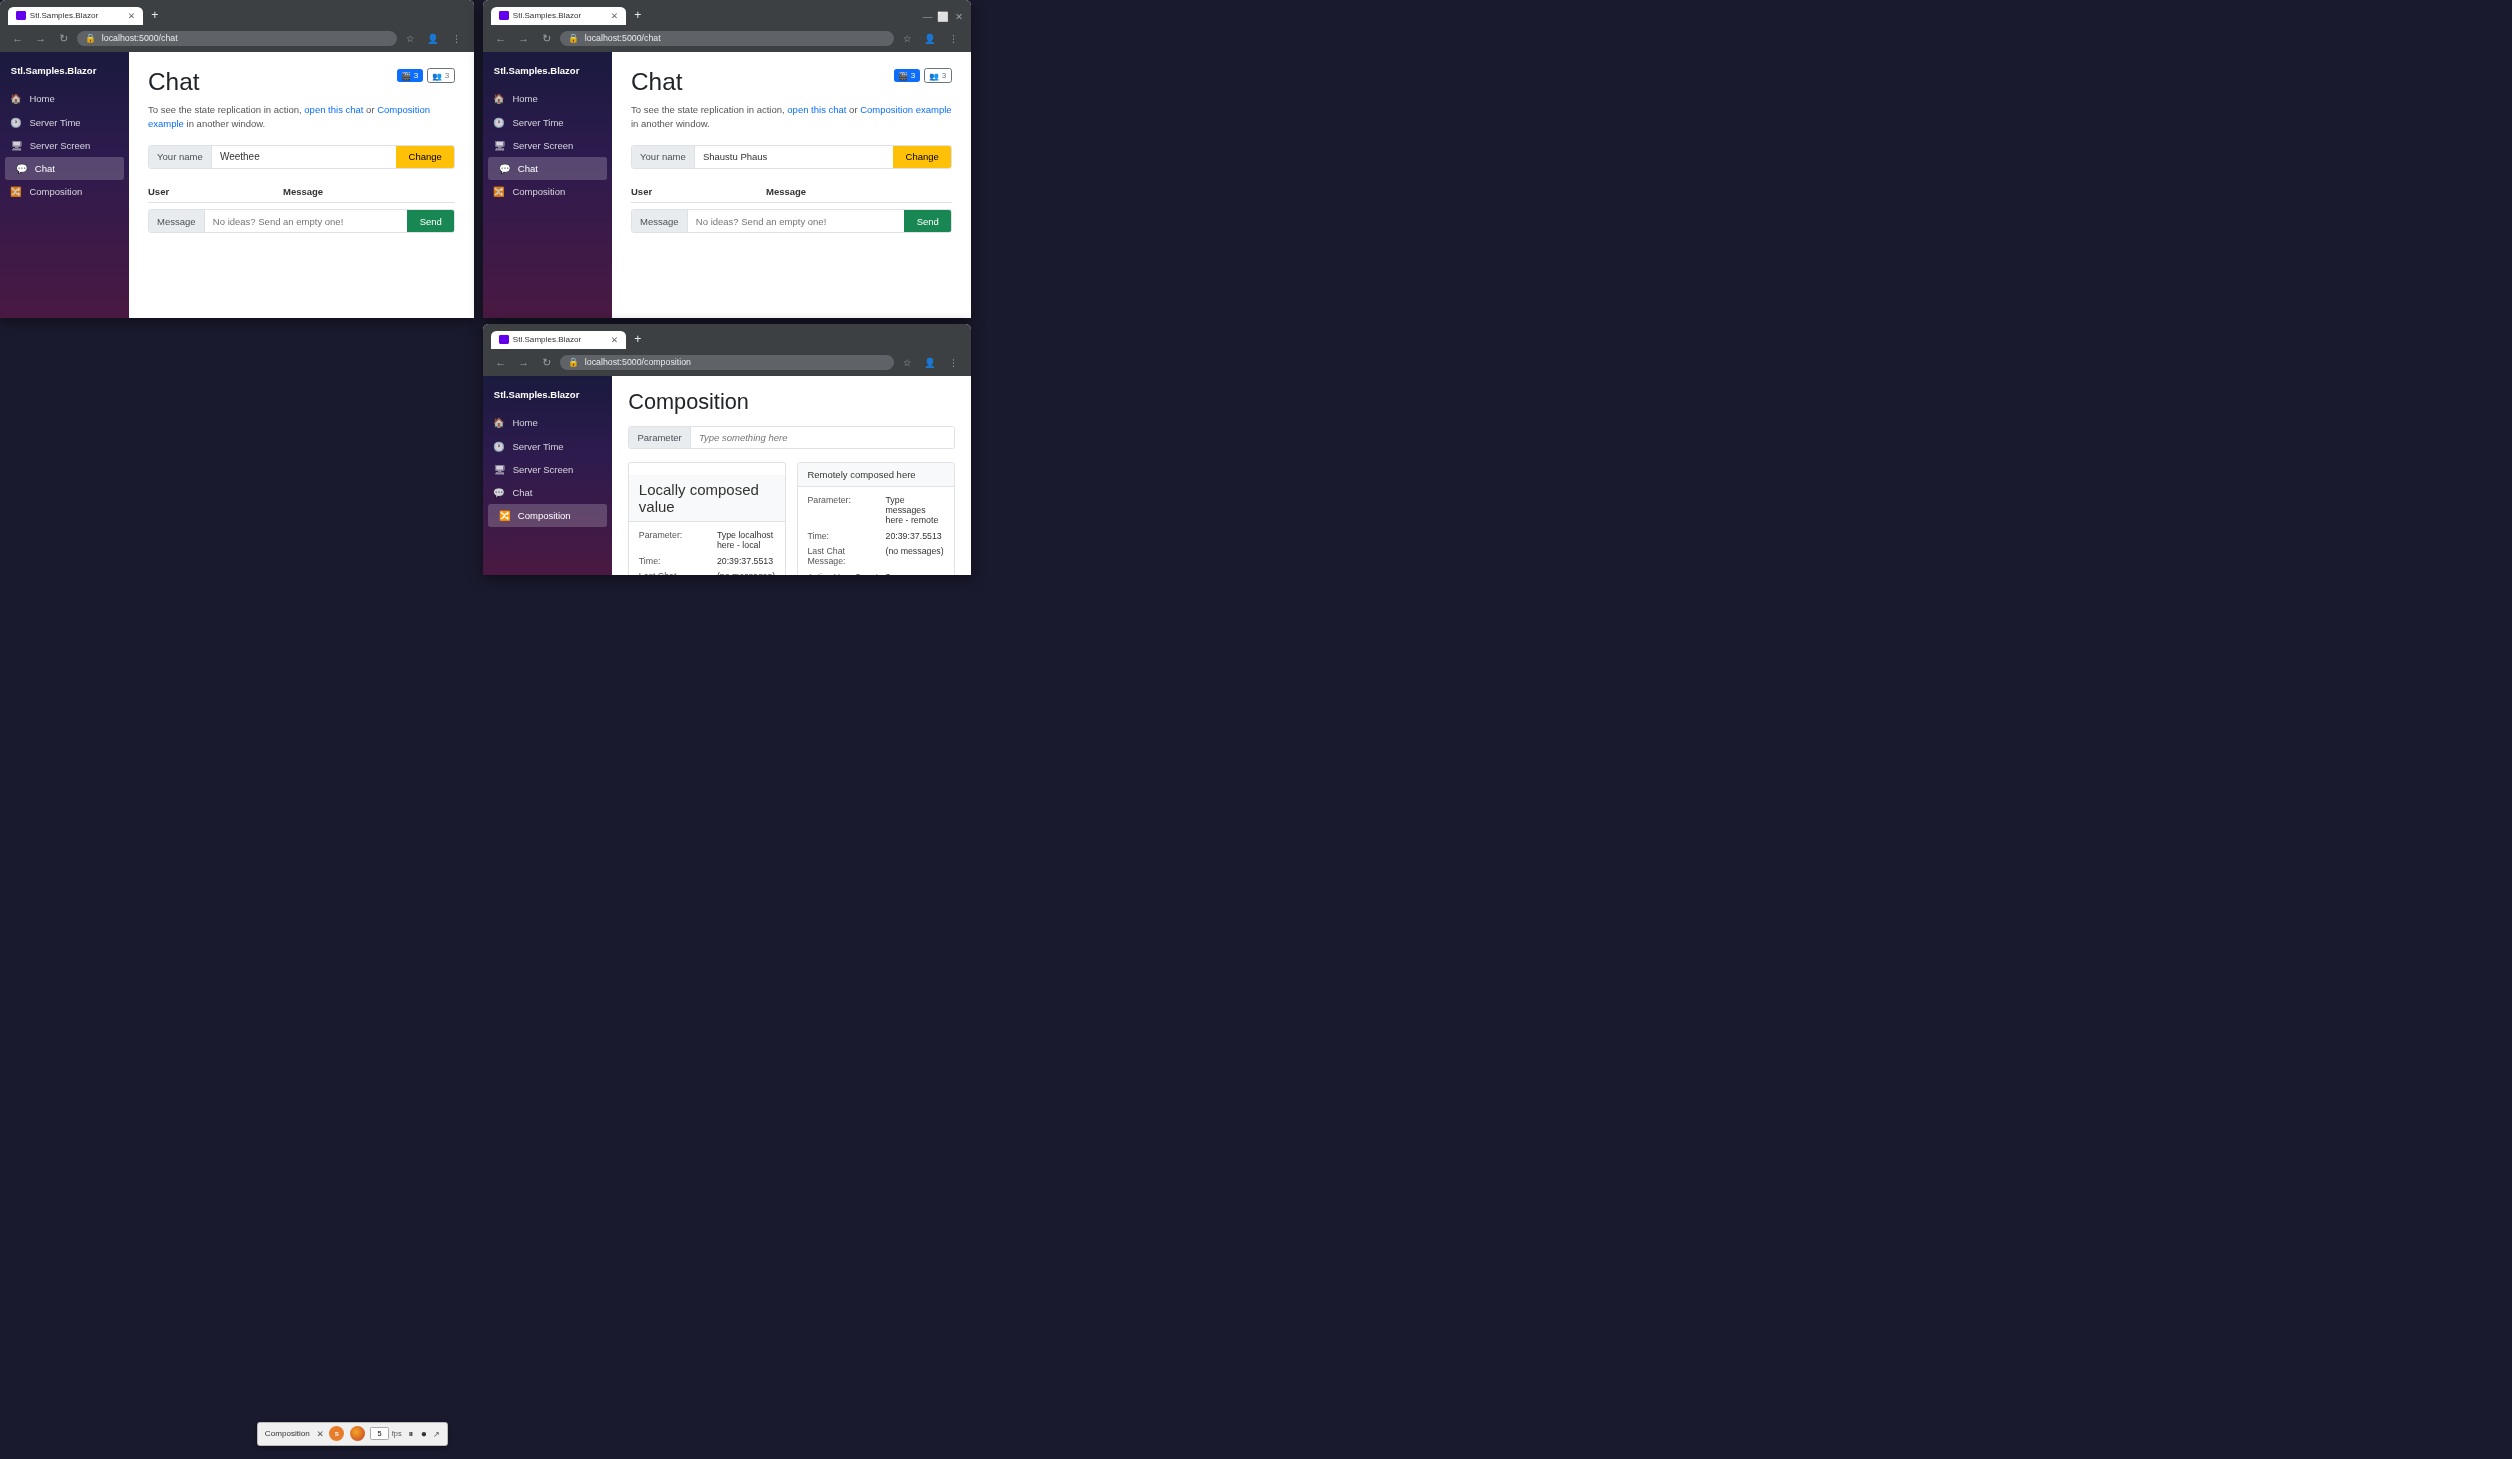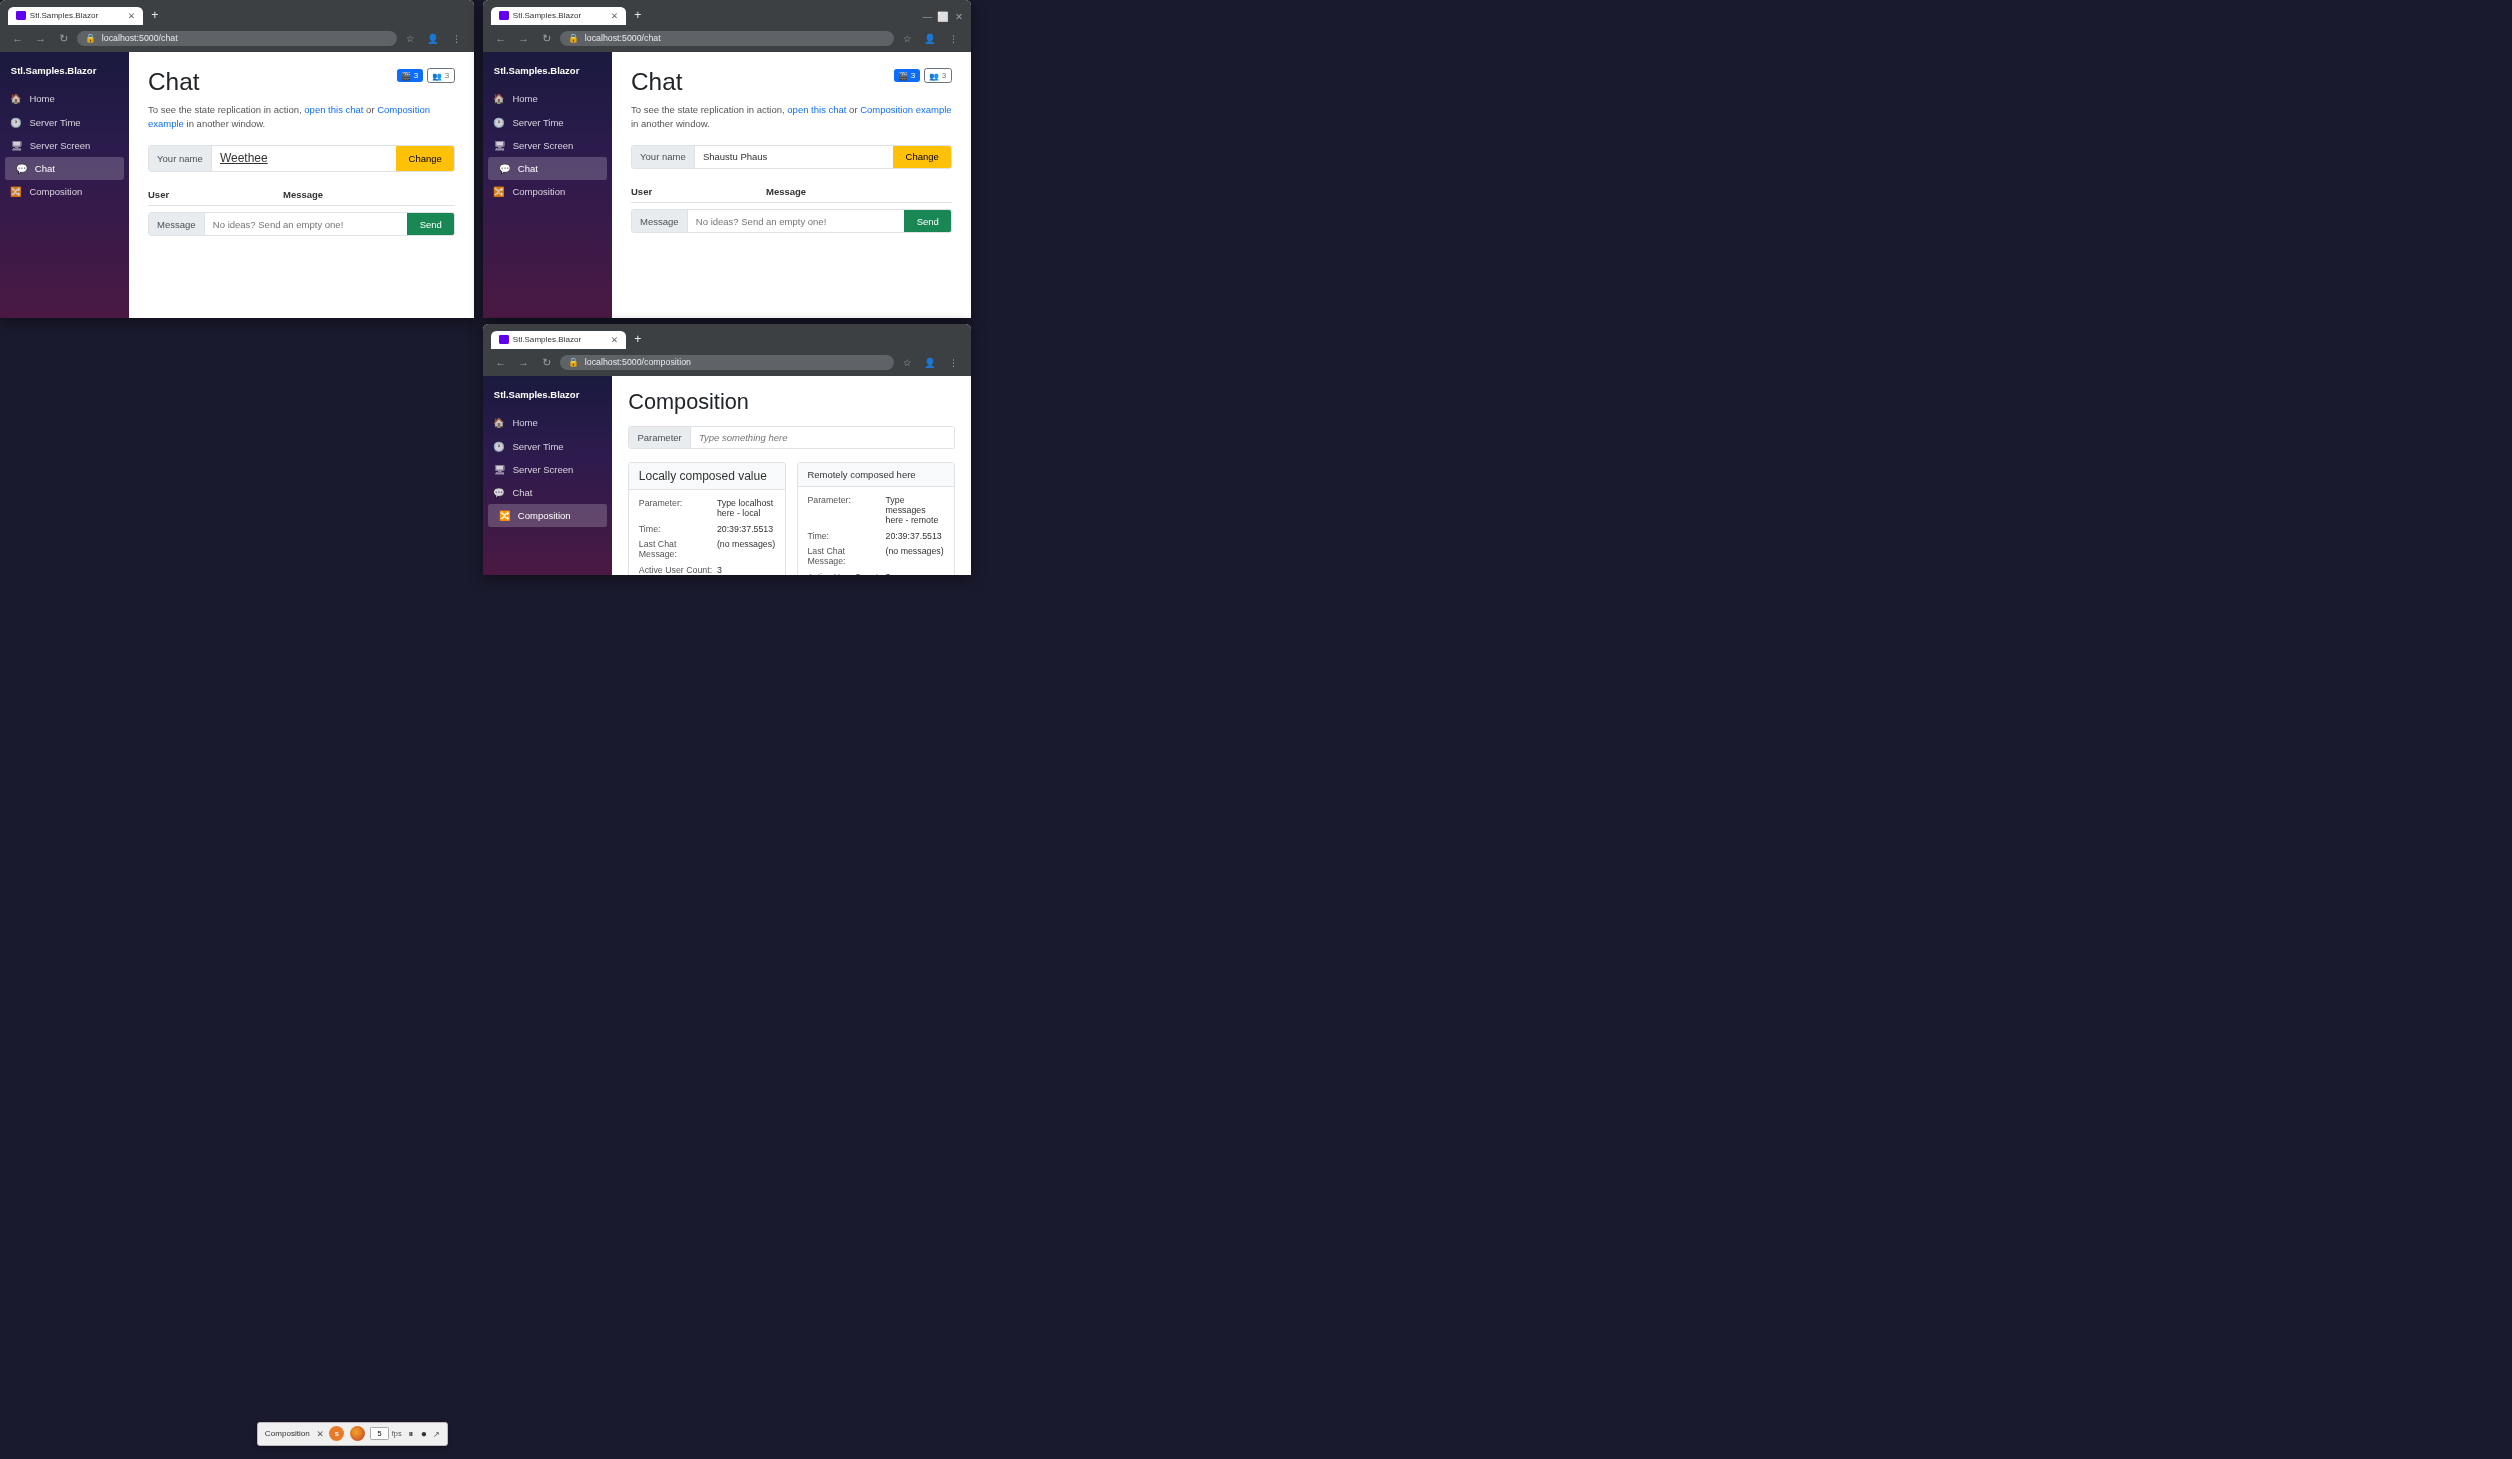--- a/index.html
+++ b/index.html
@@ -76,21 +76,21 @@
             <span>👥</span>
             <span>3</span>
           </span>
         </div>
       </div>
       <p style="color:#555;margin-bottom:13.5px;font-size:9.5px;line-height:1.5;">
         <span>To see the state replication in action, </span><a href="#" style="color:#0d6efd;text-decoration:none;">open this chat</a><span> or </span><a href="#" style="color:#0d6efd;text-decoration:none;">Composition example</a><span> in another window.</span>
       </p>
       <div style="display:flex;align-items:stretch;margin-bottom:13.5px;border:0.7px solid #dee2e6;border-radius:2.7px;overflow:hidden;">
         <span style="background:#e9ecef;color:#495057;padding:5.4px 8.1px;font-size:9.5px;border-right:0.7px solid #dee2e6;white-space:nowrap;display:flex;align-items:center;">Your name</span>
-        <input type="text" value="Weethee" style="flex: 1 1 0%; border: none; padding: 5.4px 8.1px; font-size: 12px; outline: none; color: rgb(51, 51, 51); text-decoration: underline;">
+        <input type="text" value="Weethee" style="flex: 1 1 0%; border: none; padding: 5.4px 8.1px; font-size: 10px; outline: none; color: rgb(51, 51, 51);">
         <button style="background:#ffc107;color:#000;border:none;padding:5.4px 12.2px;font-size:9.5px;cursor:pointer;font-weight:500;">Change</button>
       </div>
       <div style="display:grid;grid-template-columns:135px 1fr;padding:4.1px 0;border-bottom:1.4px solid #dee2e6;font-weight:600;color:#333;margin-bottom:6.8px;">
         <span>User</span>
         <span>Message</span>
       </div>
       <div style="display:flex;align-items:stretch;border:0.7px solid #dee2e6;border-radius:2.7px;overflow:hidden;">
         <span style="background:#e9ecef;color:#495057;padding:5.4px 8.1px;font-size:9.5px;border-right:0.7px solid #dee2e6;white-space:nowrap;display:flex;align-items:center;">Message</span>
         <input type="text" placeholder="No ideas? Send an empty one!" style="flex: 1 1 0%; border: none; padding: 5.4px 8.1px; font-size: 9.5px; outline: none; color: rgb(153, 153, 153);">
         <button style="background:#198754;color:white;border:none;padding:5.4px 12.2px;font-size:9.5px;cursor:pointer;font-weight:500;">Send</button>
@@ -236,21 +236,21 @@
     </div>
     <div style="flex:1;background:white;padding:13.5px 16.3px;overflow-y:auto;">
       <h1 style="font-size:21.7px;font-weight:400;color:#212529;margin-bottom:10.8px;">Composition</h1>
       <div style="display:flex;align-items:stretch;margin-bottom:13.5px;border:0.7px solid #dee2e6;border-radius:2.7px;overflow:hidden;">
         <span style="background:#e9ecef;color:#495057;padding:4.7px 8.1px;font-size:9.5px;border-right:0.7px solid #dee2e6;white-space:nowrap;display:flex;align-items:center;">Parameter</span>
         <input type="text" placeholder="Type something here" style="flex: 1 1 0%; border: none; padding: 4.7px 8.1px; font-size: 9.5px; outline: none; color: rgb(153, 153, 153); font-style: italic;">
       </div>
       <div style="display:grid;grid-template-columns:1fr 1fr;gap:10.8px;">
 
         <div style="border:0.7px solid #dee2e6;border-radius:2.7px;overflow:hidden;">
-          <div style="background:#f8f9fa;padding:6.1px 9.5px;font-weight:500;color:#333;border-bottom:0.7px solid #dee2e6;font-size:12px;">Locally composed value</div>
+          <div style="background:#f8f9fa;padding:6.1px 9.5px;font-weight:500;color:#333;border-bottom:0.7px solid #dee2e6;font-size:15px;margin-top:12px;">Locally composed value</div>
           <div style="padding:8.1px 9.5px;">
             <div style="display:grid;grid-template-columns:74px 1fr;gap:4.1px;margin-bottom:5.4px;font-size:8.8px;">
               <span style="color:#555;font-weight:500;">Parameter:</span>
               <span style="color:#333;">Type localhost here - local</span>
             </div>
             <div style="display:grid;grid-template-columns:74px 1fr;gap:4.1px;margin-bottom:5.4px;font-size:8.8px;">
               <span style="color:#555;font-weight:500;">Time:</span>
               <span style="color:#333;">20:39:37.5513</span>
             </div>
             <div style="display:grid;grid-template-columns:74px 1fr;gap:4.1px;margin-bottom:5.4px;font-size:8.8px;">

